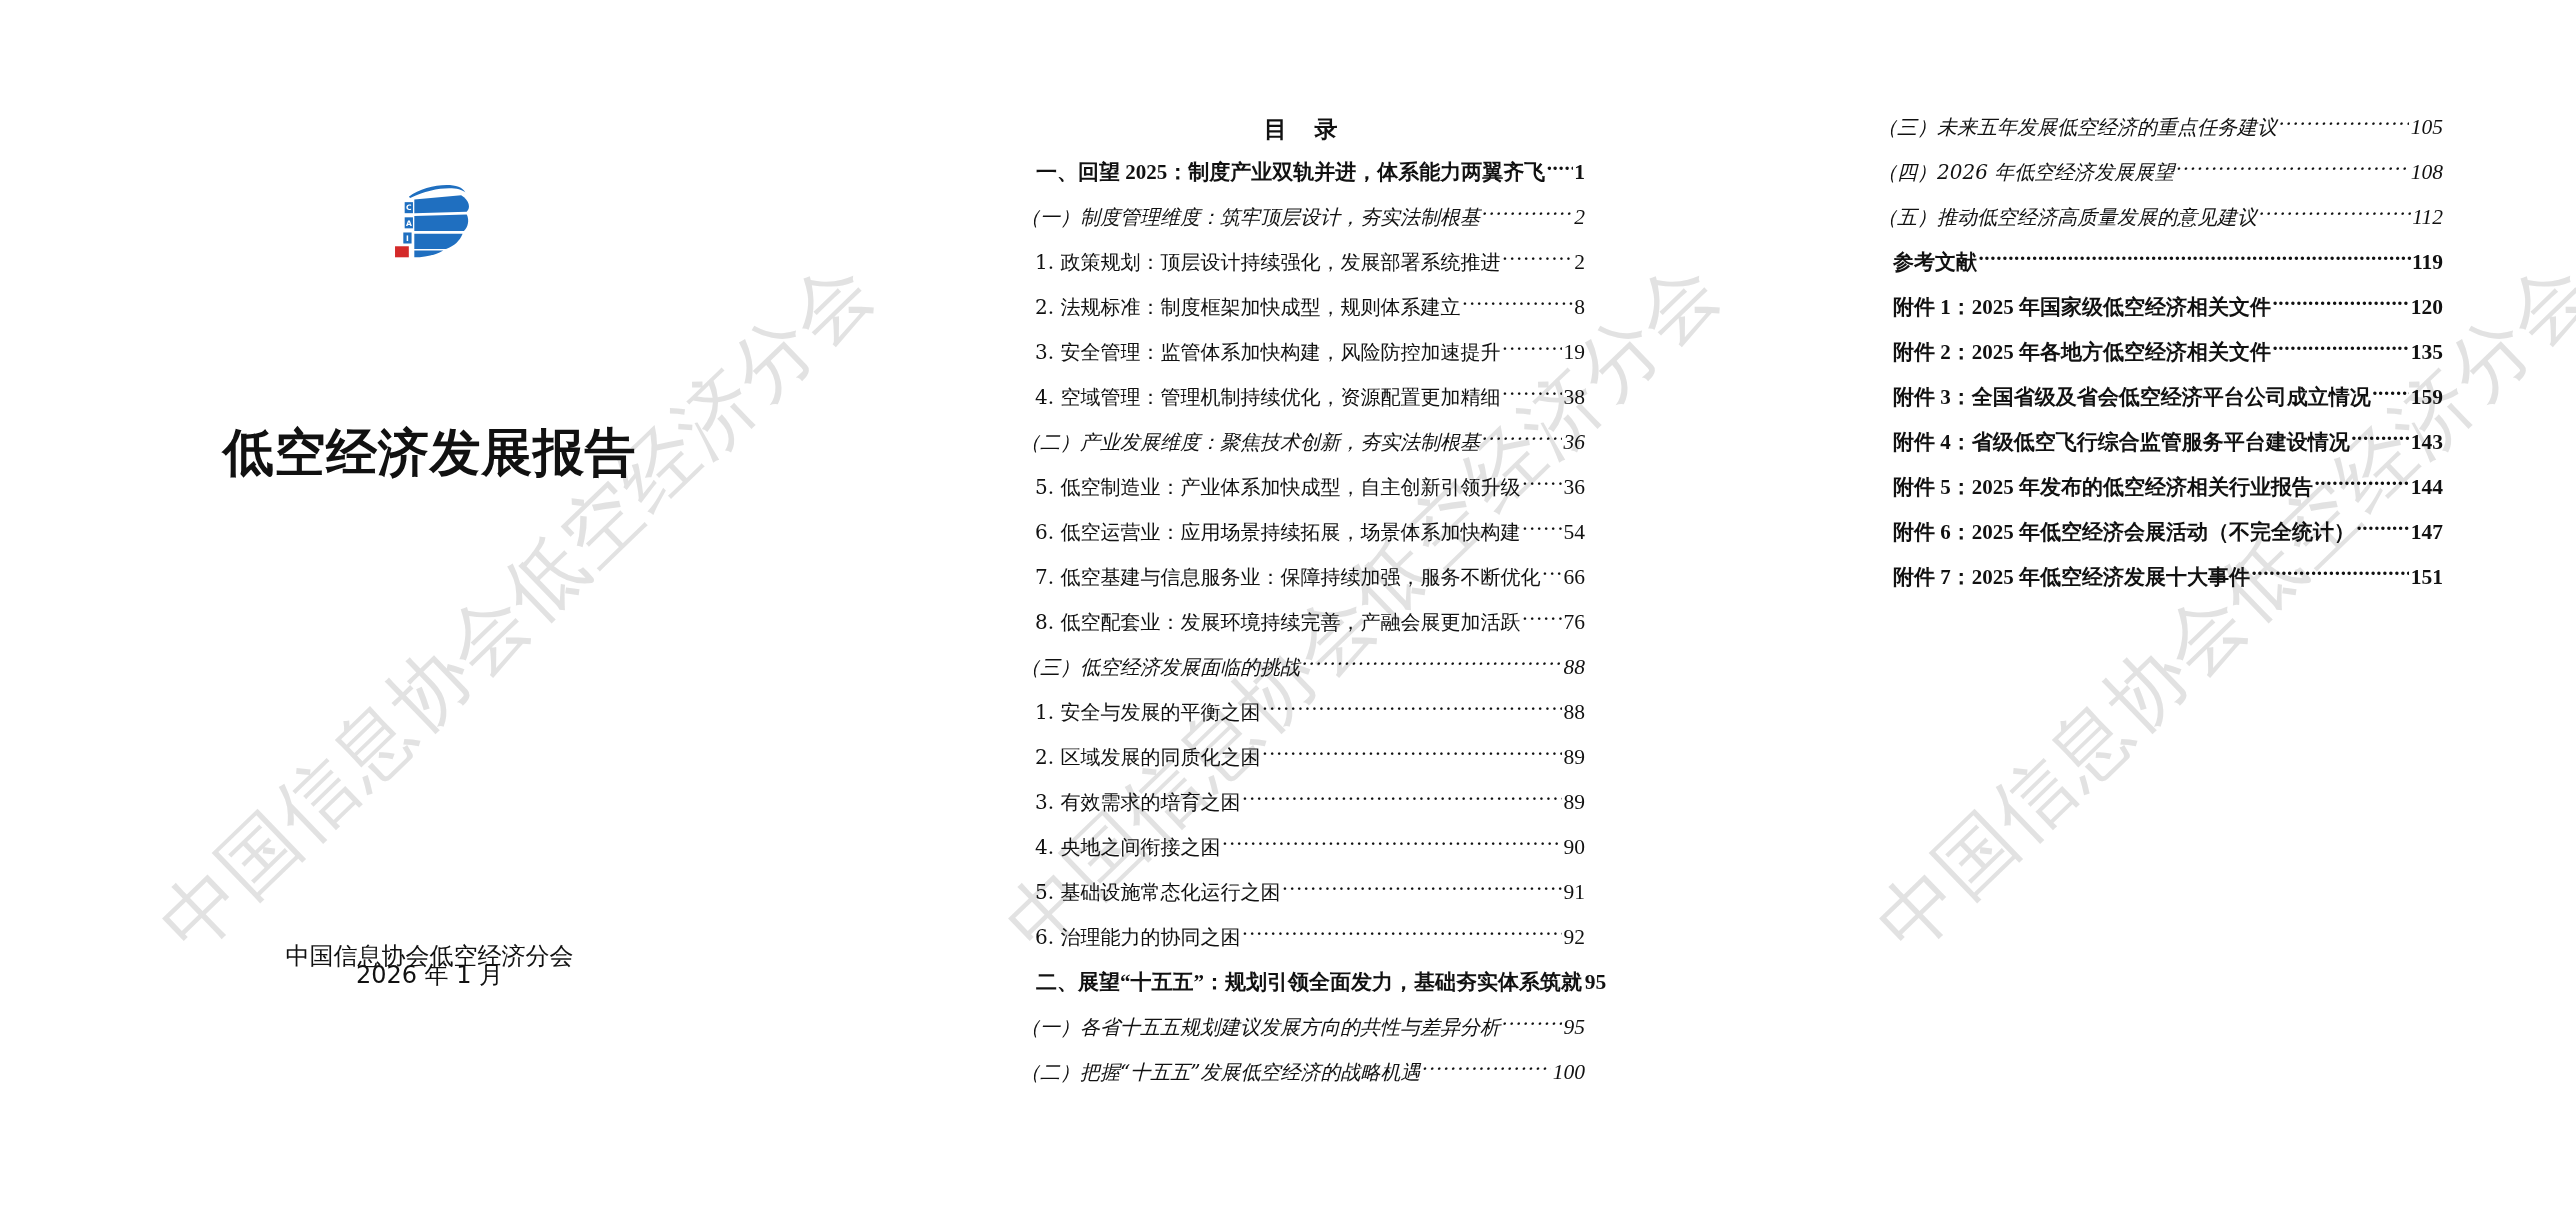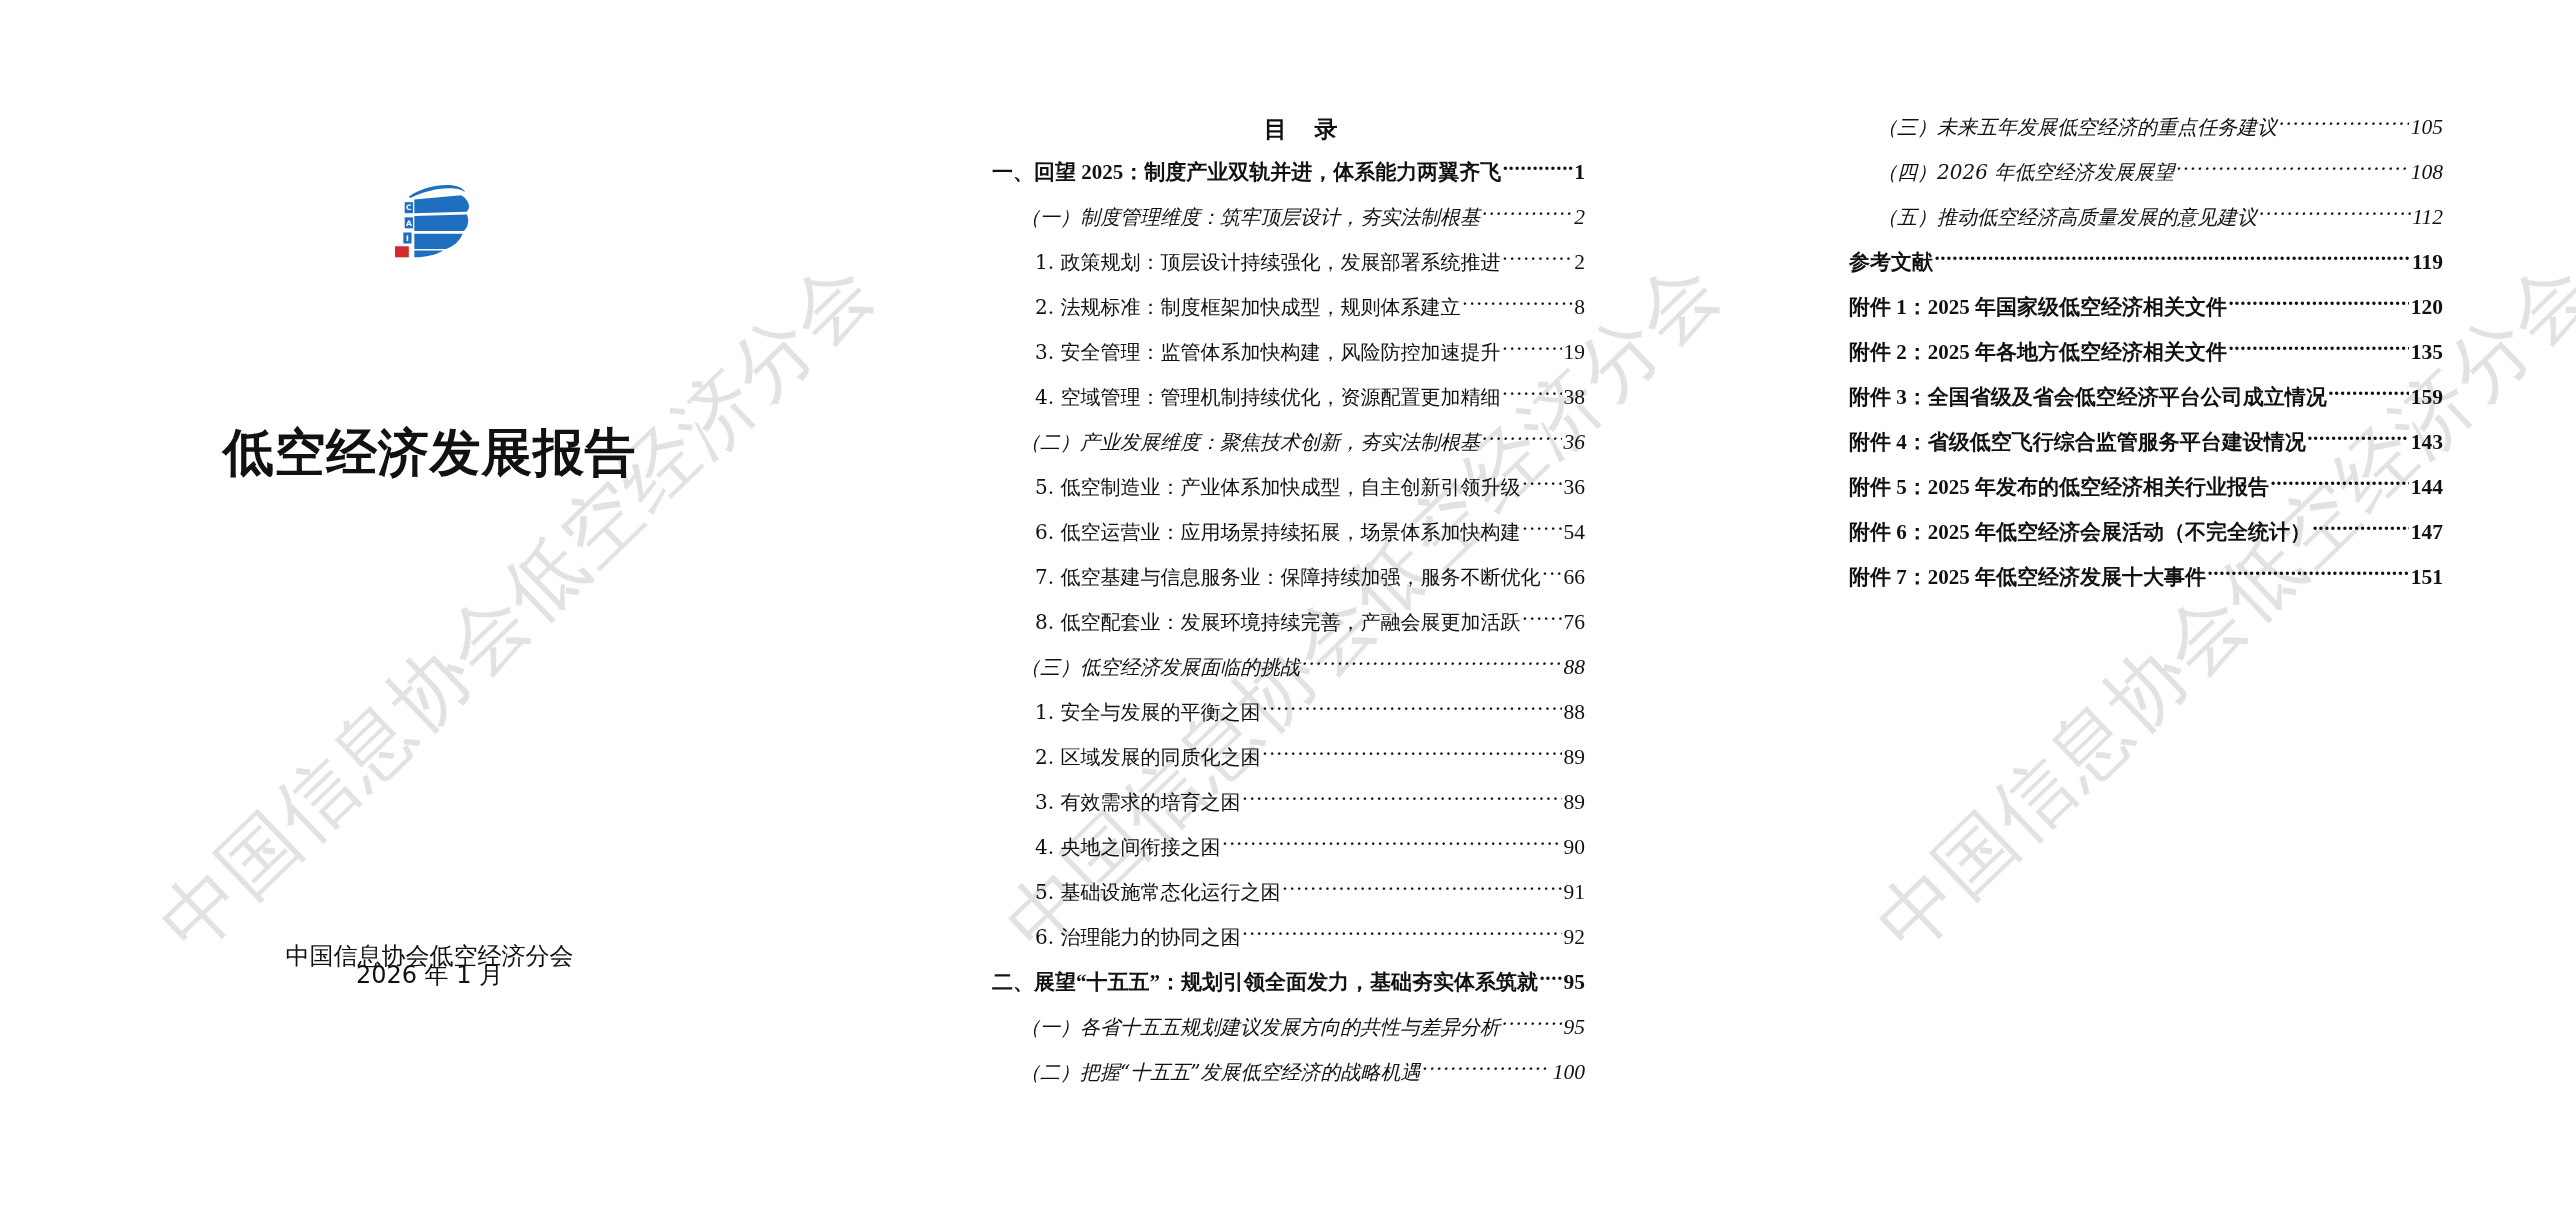--- a/index.html
+++ b/index.html
@@ -105,20 +105,21 @@
     align-items: baseline;
     height: 45px;
     font-size: 20px;
     line-height: 33px;
     white-space: nowrap;
   }
   .toc-row.lvl1 {
     font-weight: bold;
     font-family: "Liberation Serif", "DejaVu Serif", serif;
     font-size: 21px;
+    margin-left: 44px;
   }
   .toc-row.lvl2 { padding-left: 28px; font-family: "DejaVu Serif", "Liberation Serif", serif; font-weight: 300; font-style: italic; }
   .toc-row.lvl3 { padding-left: 43px; font-family: "DejaVu Serif", "Liberation Serif", serif; font-weight: 300; }
   .toc-row .label { flex: 0 0 auto; }
   .toc-row .leader {
     flex: 1 1 auto;
     overflow: hidden;
     margin: 0 1.4px;
     position: relative;
     height: 1em;

